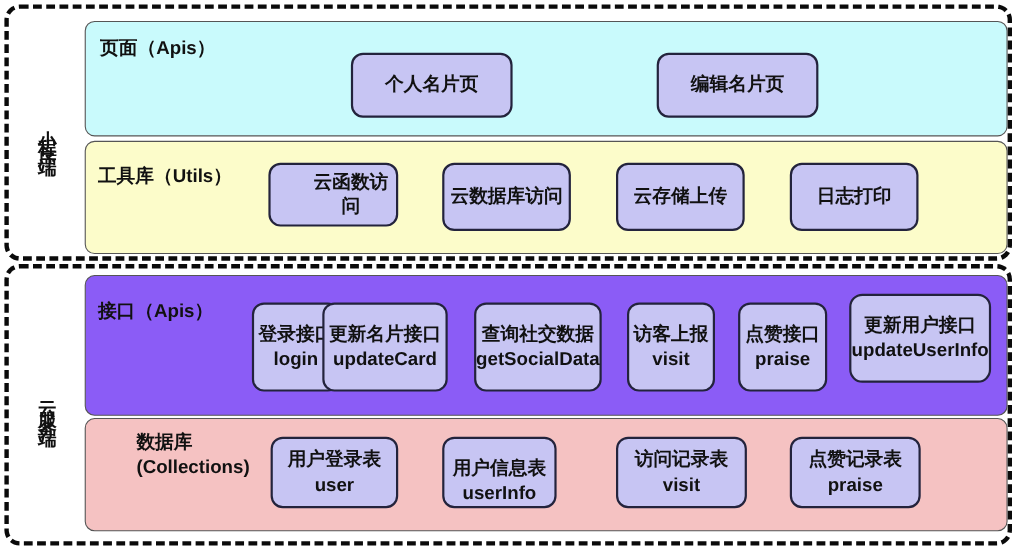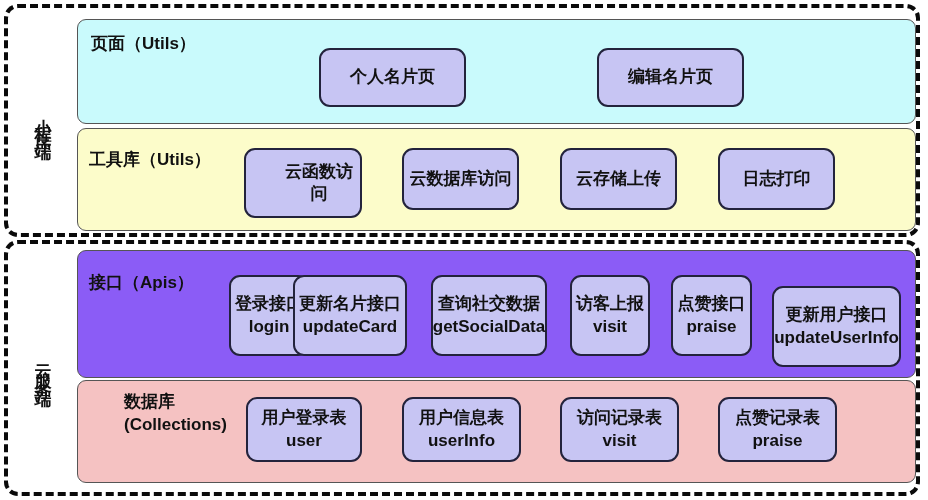--- a/index.html
+++ b/index.html
@@ -40,32 +40,32 @@
 </style>
 </head>
 <body>
 
 <div class="page">
 
   <div class="zone zone-client">
     <div class="side-label">小程序端</div>
 
     <div class="panel panel-pages">
-      <div class="panel-title" style="left:13px;top:13px;">页面（Utils）</div>
+      <div class="panel-title" style="left:13px;top:13px;">页面（Apis）</div>
       <div class="node" style="left:241px;top:28px;width:147px;height:59px;">
         <span>个人名片页</span>
       </div>
       <div class="node" style="left:519px;top:28px;width:147px;height:59px;">
         <span>编辑名片页</span>
       </div>
     </div>
 
     <div class="panel panel-utils">
       <div class="panel-title" style="left:11px;top:20px;">工具库（Utils）</div>
-      <div class="node" style="left:166px;top:19px;width:118px;height:70px;padding-left:32px;">
+      <div class="node" style="left:166px;top:19px;width:118px;height:58px;padding-left:32px;">
         <span>云函数访问</span>
       </div>
       <div class="node" style="left:324px;top:19px;width:117px;height:62px;">
         <span>云数据库访问</span>
       </div>
       <div class="node" style="left:482px;top:19px;width:117px;height:62px;">
         <span>云存储上传</span>
       </div>
       <div class="node" style="left:640px;top:19px;width:117px;height:62px;">
         <span>日志打印</span>
@@ -91,34 +91,34 @@
         <span class="sub">updateCard</span>
       </div>
       <div class="node" style="left:492px;top:24px;width:80px;height:81px;">
         <span>访客上报</span>
         <span class="sub">visit</span>
       </div>
       <div class="node" style="left:593px;top:24px;width:81px;height:81px;">
         <span>点赞接口</span>
         <span class="sub">praise</span>
       </div>
-      <div class="node" style="left:694px;top:35px;width:129px;height:81px;">
+      <div class="node" style="left:694px;top:16px;width:129px;height:81px;border-radius:12px;">
         <span>更新用户接口</span>
         <span class="sub">updateUserInfo</span>
       </div>
     </div>
 
     <div class="panel panel-collections">
       <div class="panel-title" style="left:11px;top:10px;margin-left:35px;">数据库
 (Collections)</div>
       <div class="node" style="left:168px;top:16px;width:116px;height:65px;">
         <span>用户登录表</span>
         <span class="sub">user</span>
       </div>
-      <div class="node" style="left:324px;top:16px;width:119px;height:65px;">
+      <div class="node" style="left:324px;top:16px;width:104px;height:65px;justify-content:flex-end;">
         <span>用户信息表</span>
         <span class="sub">userInfo</span>
       </div>
       <div class="node" style="left:482px;top:16px;width:119px;height:65px;">
         <span>访问记录表</span>
         <span class="sub">visit</span>
       </div>
       <div class="node" style="left:640px;top:16px;width:119px;height:65px;">
         <span>点赞记录表</span>
         <span class="sub">praise</span>

